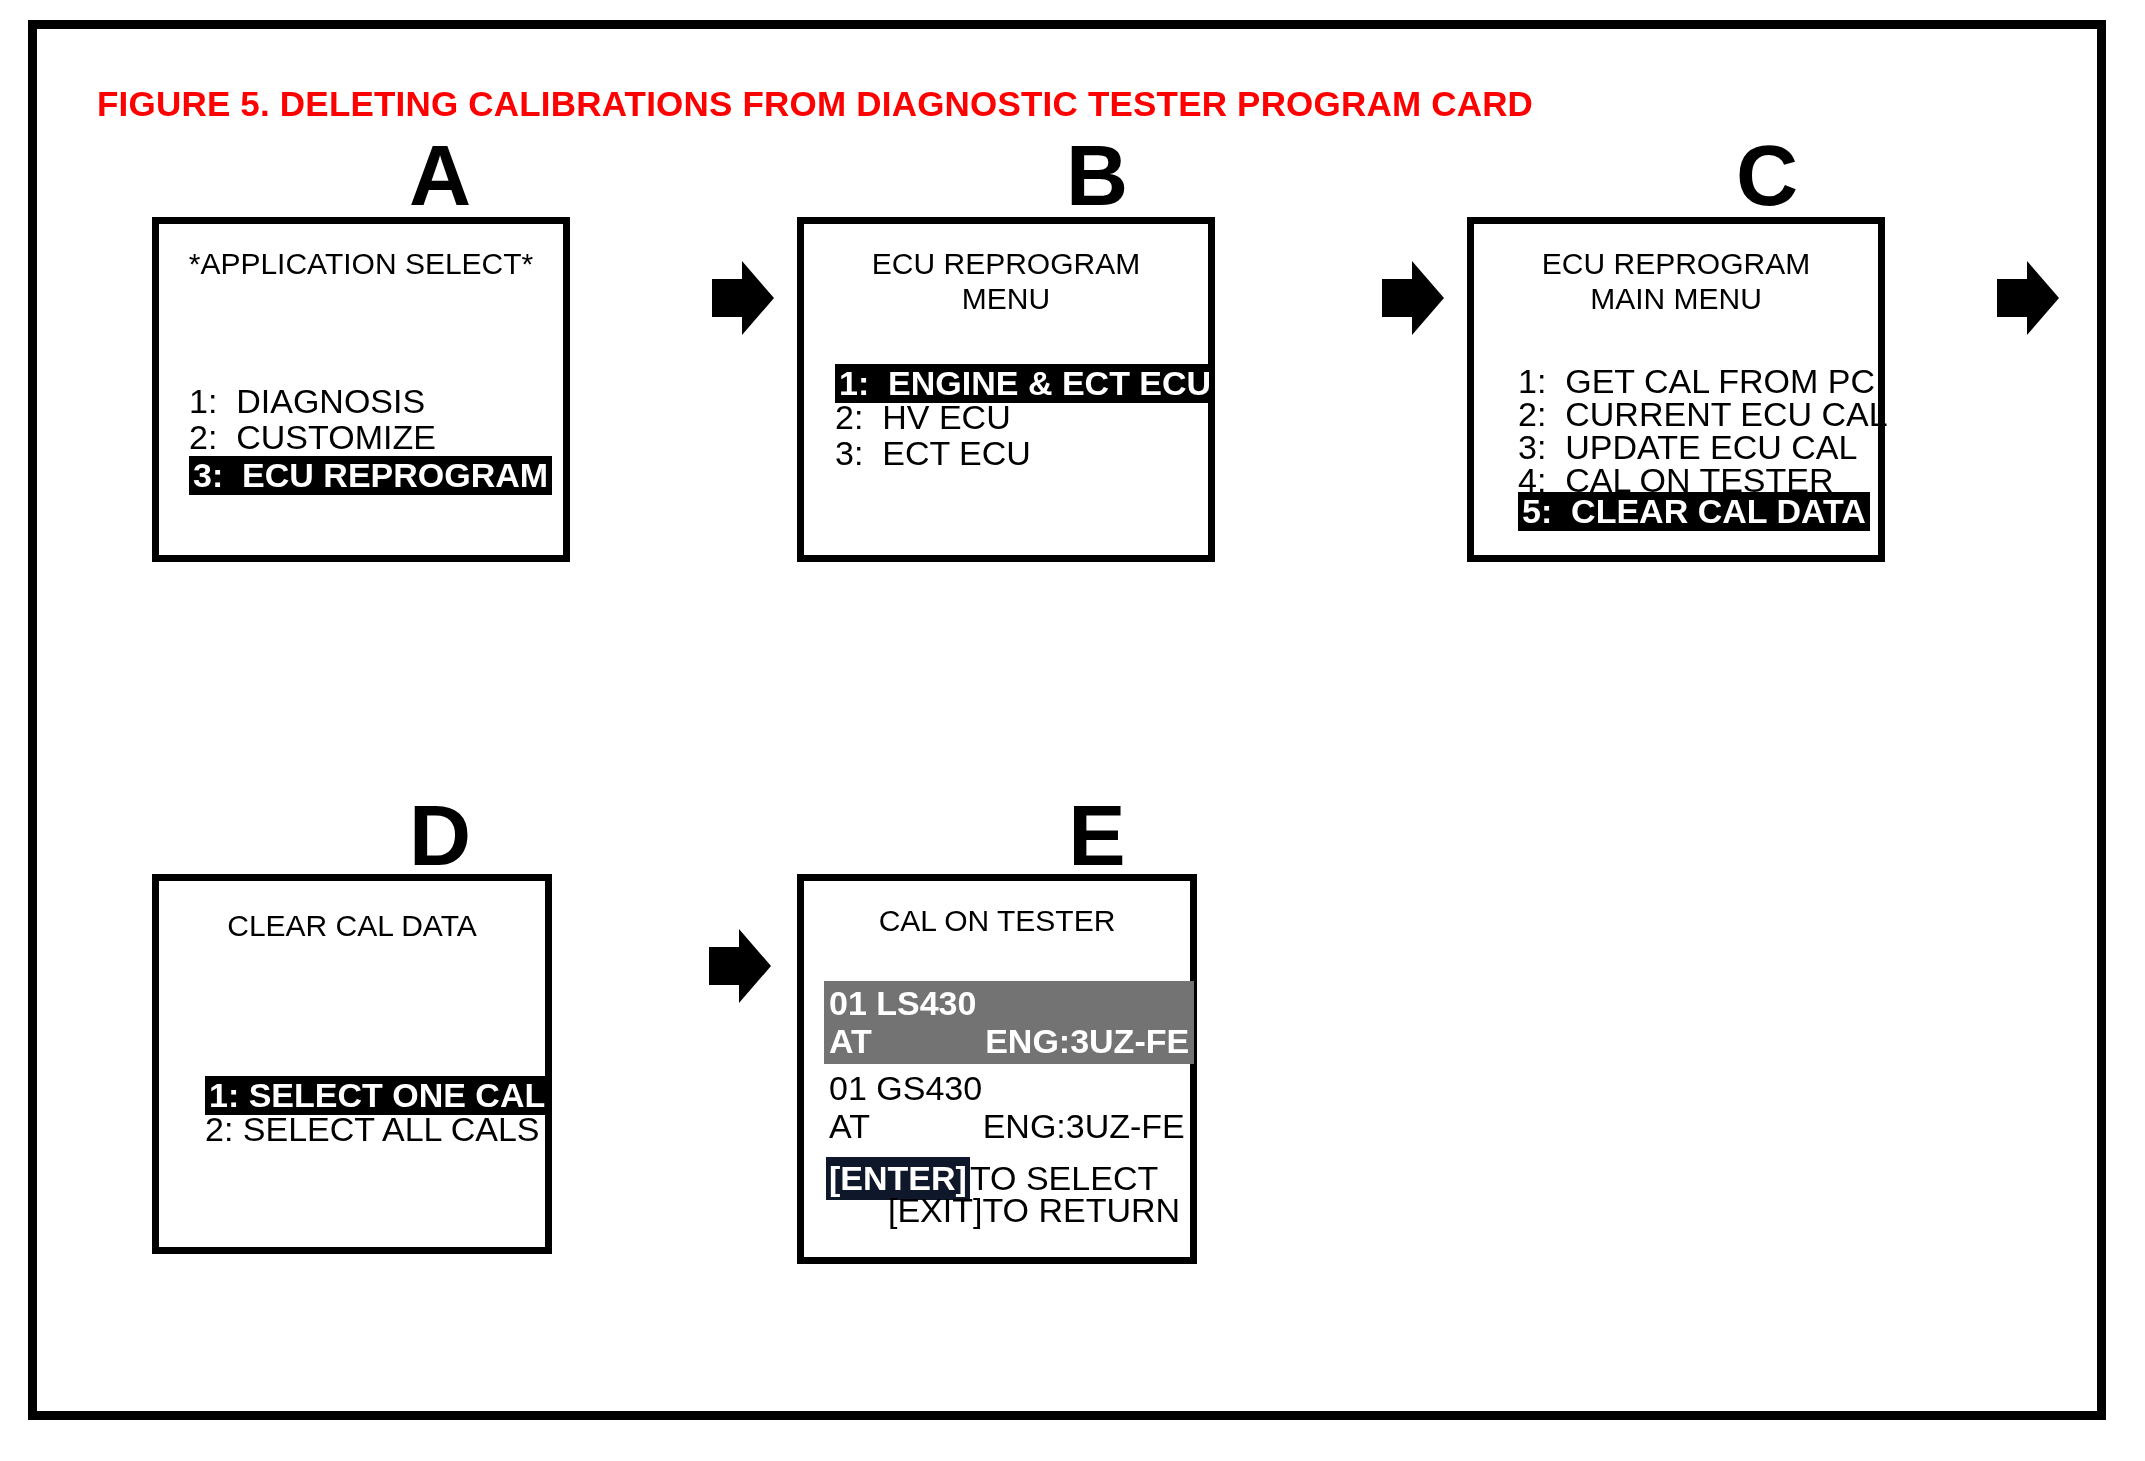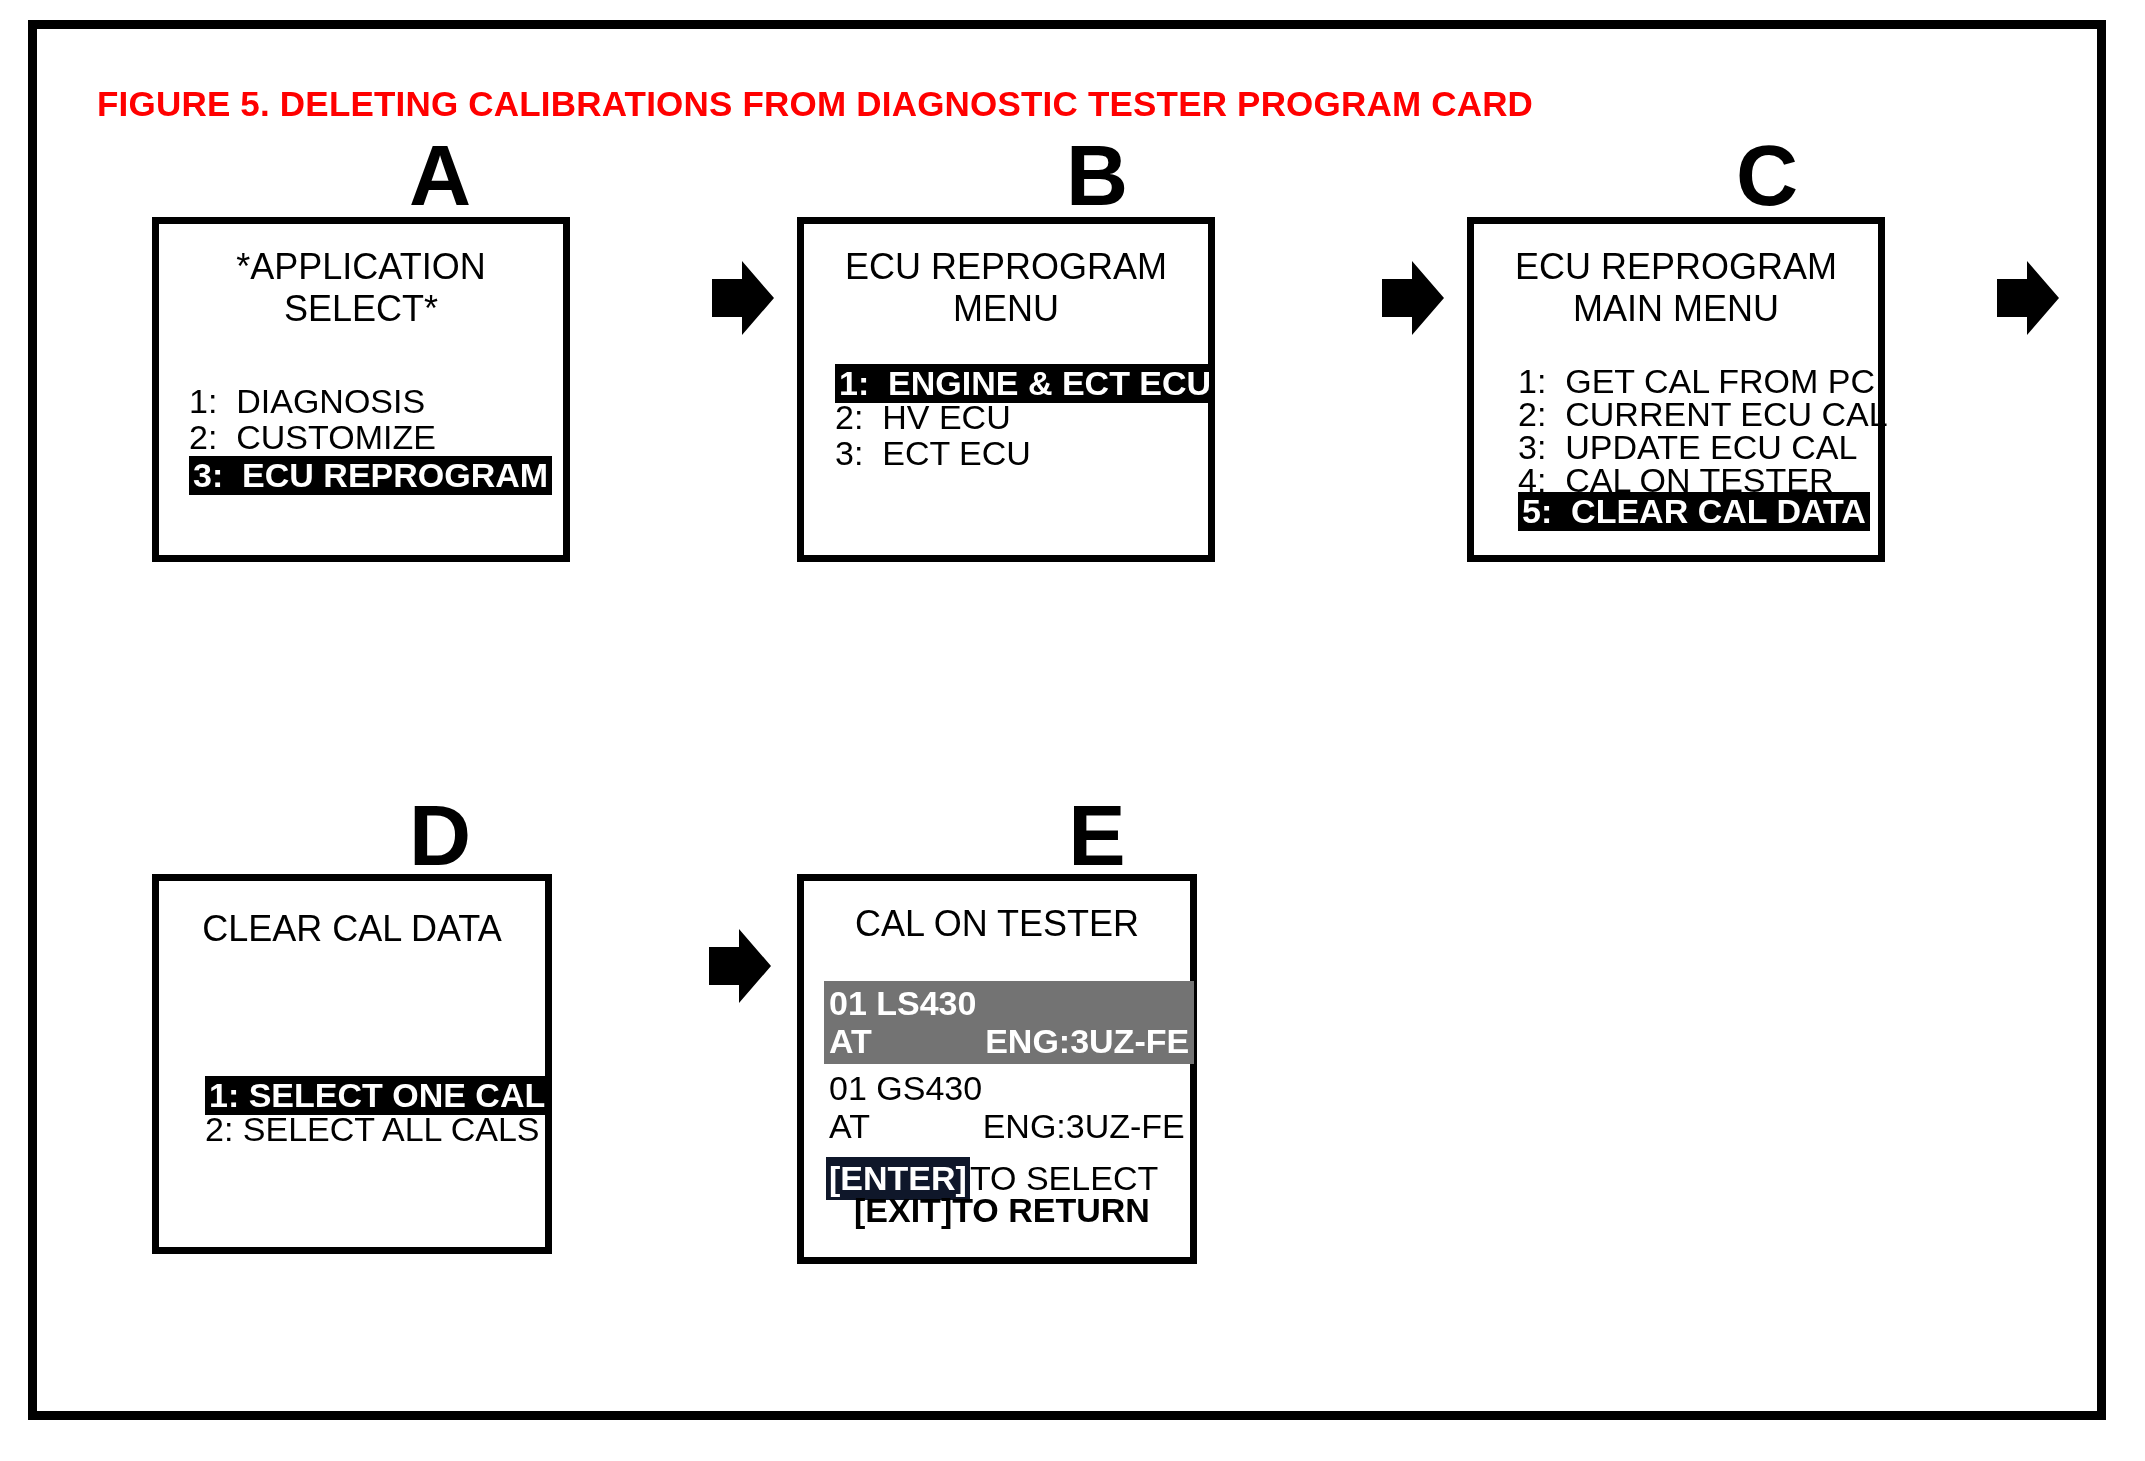--- a/index.html
+++ b/index.html
@@ -59,21 +59,21 @@
     box-sizing: border-box;
     font-family: "Liberation Sans", sans-serif;
   }
   .screen-inner {
     position: relative;
     width: 100%;
     height: 100%;
   }
   .scr-title {
     text-align: center;
-    font-size: 36px;
+    font-size: 30px;
     color: #000000;
     line-height: 1.18;
     white-space: pre-line;
     font-family: "Liberation Sans", sans-serif;
   }
   .scr-line {
     font-size: 34px;
     color: #000000;
     white-space: pre;
     line-height: 1.0;
@@ -236,21 +236,21 @@
           <div style="padding:5px 5px 0 5px;">
             <div class="scr-line" style="line-height:1.12;">01 GS430</div>
             <div class="scr-line" style="line-height:1.12;">AT            ENG:3UZ-FE</div>
           </div>
         </div>
 
         <div style="position:absolute; left:0; right:0; bottom:30px;">
           <div style="padding-left:22px;">
             <span class="scr-line" style="background:#0f172a; color:#ffffff; font-weight:bold; padding:2px 3px 3px 3px;">[ENTER]</span><span class="scr-line">TO SELECT</span>
           </div>
-          <div style="padding-left:50px; margin-top:-2px;font-weight:bold;">
+          <div style="padding-left:84px; margin-top:-2px;">
             <span class="scr-line">[EXIT]</span><span class="scr-line">TO RETURN</span>
           </div>
         </div>
       </div>
     </div>
 
   </div>
 </div>
 
 </body></html>

